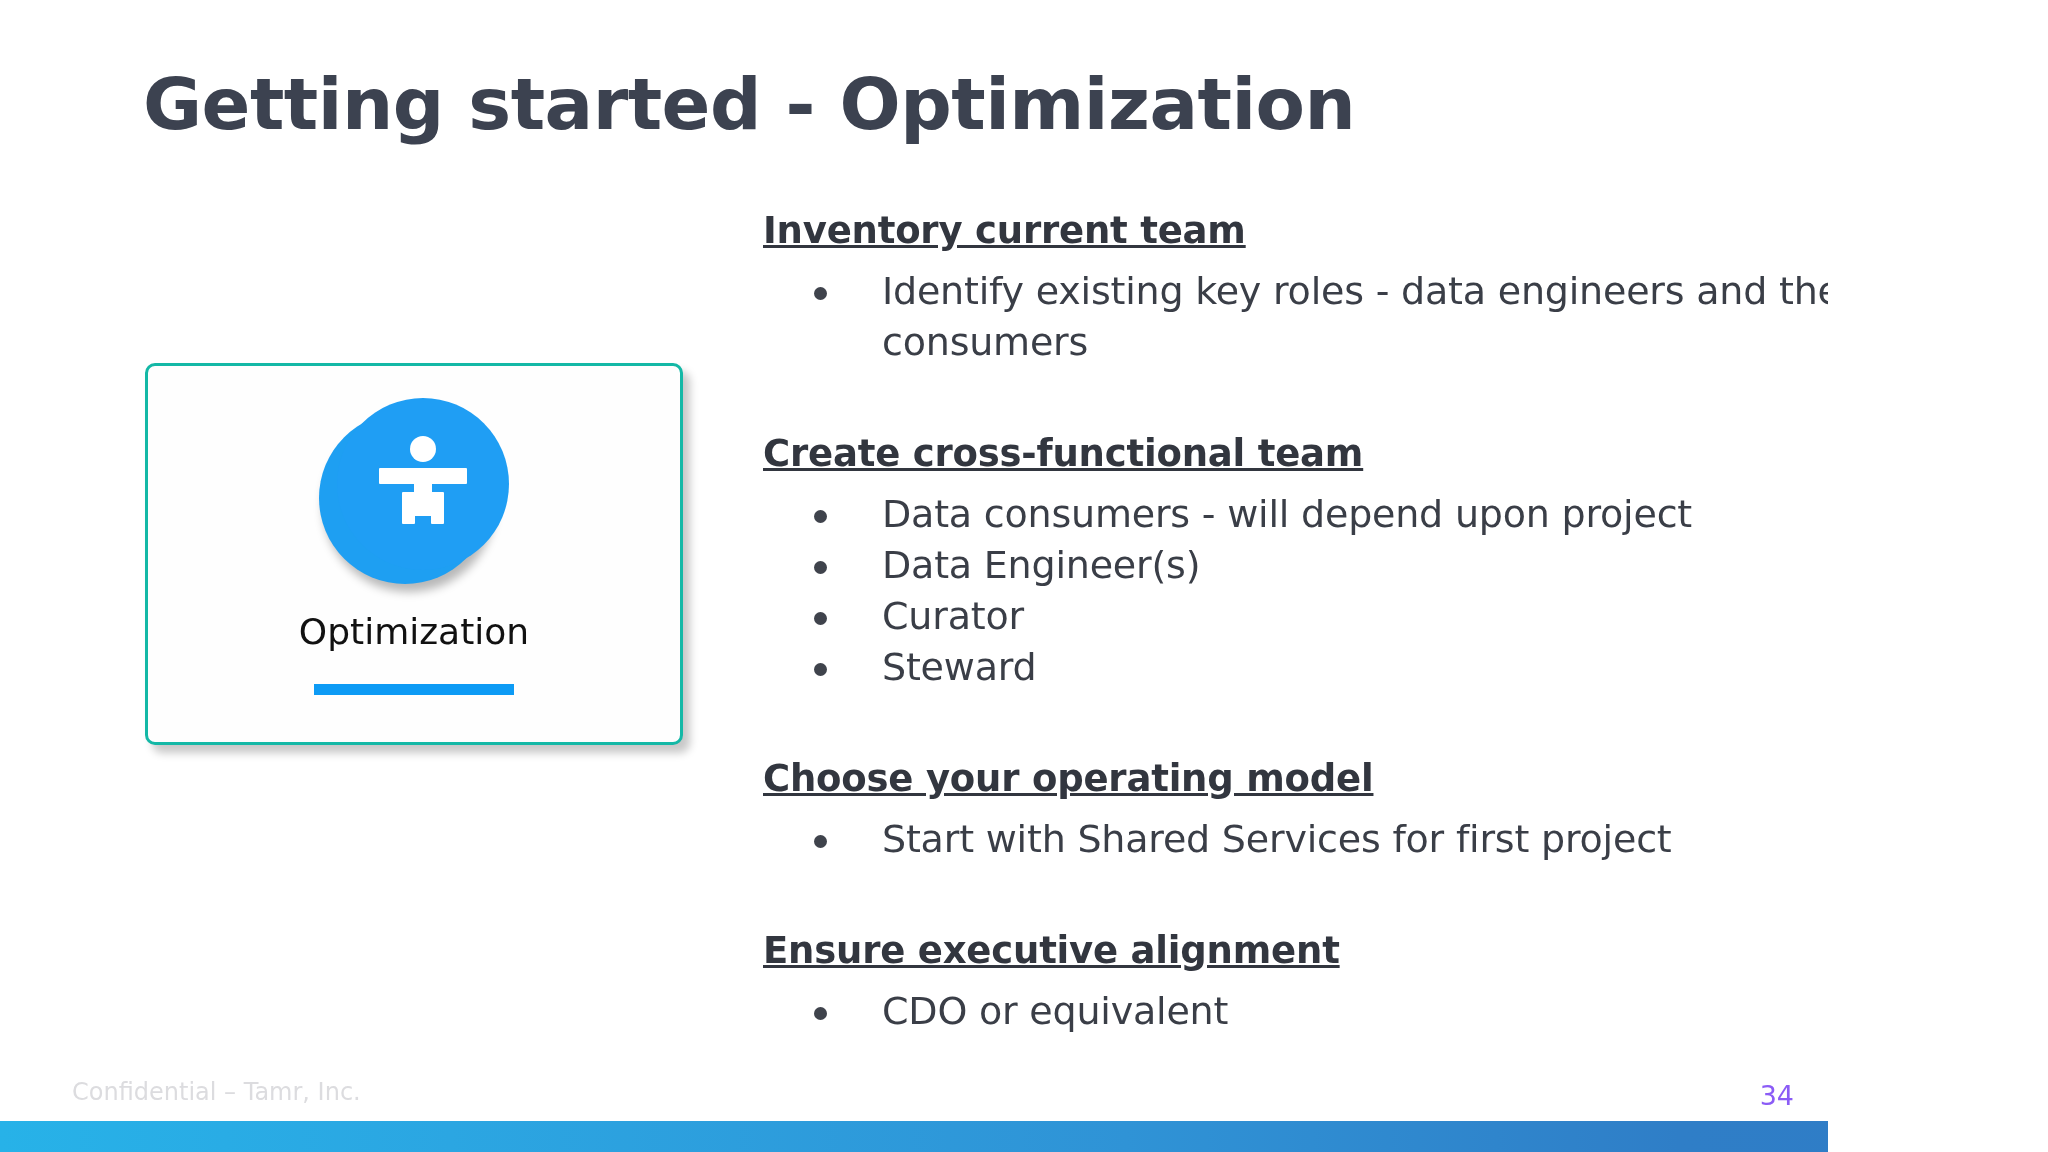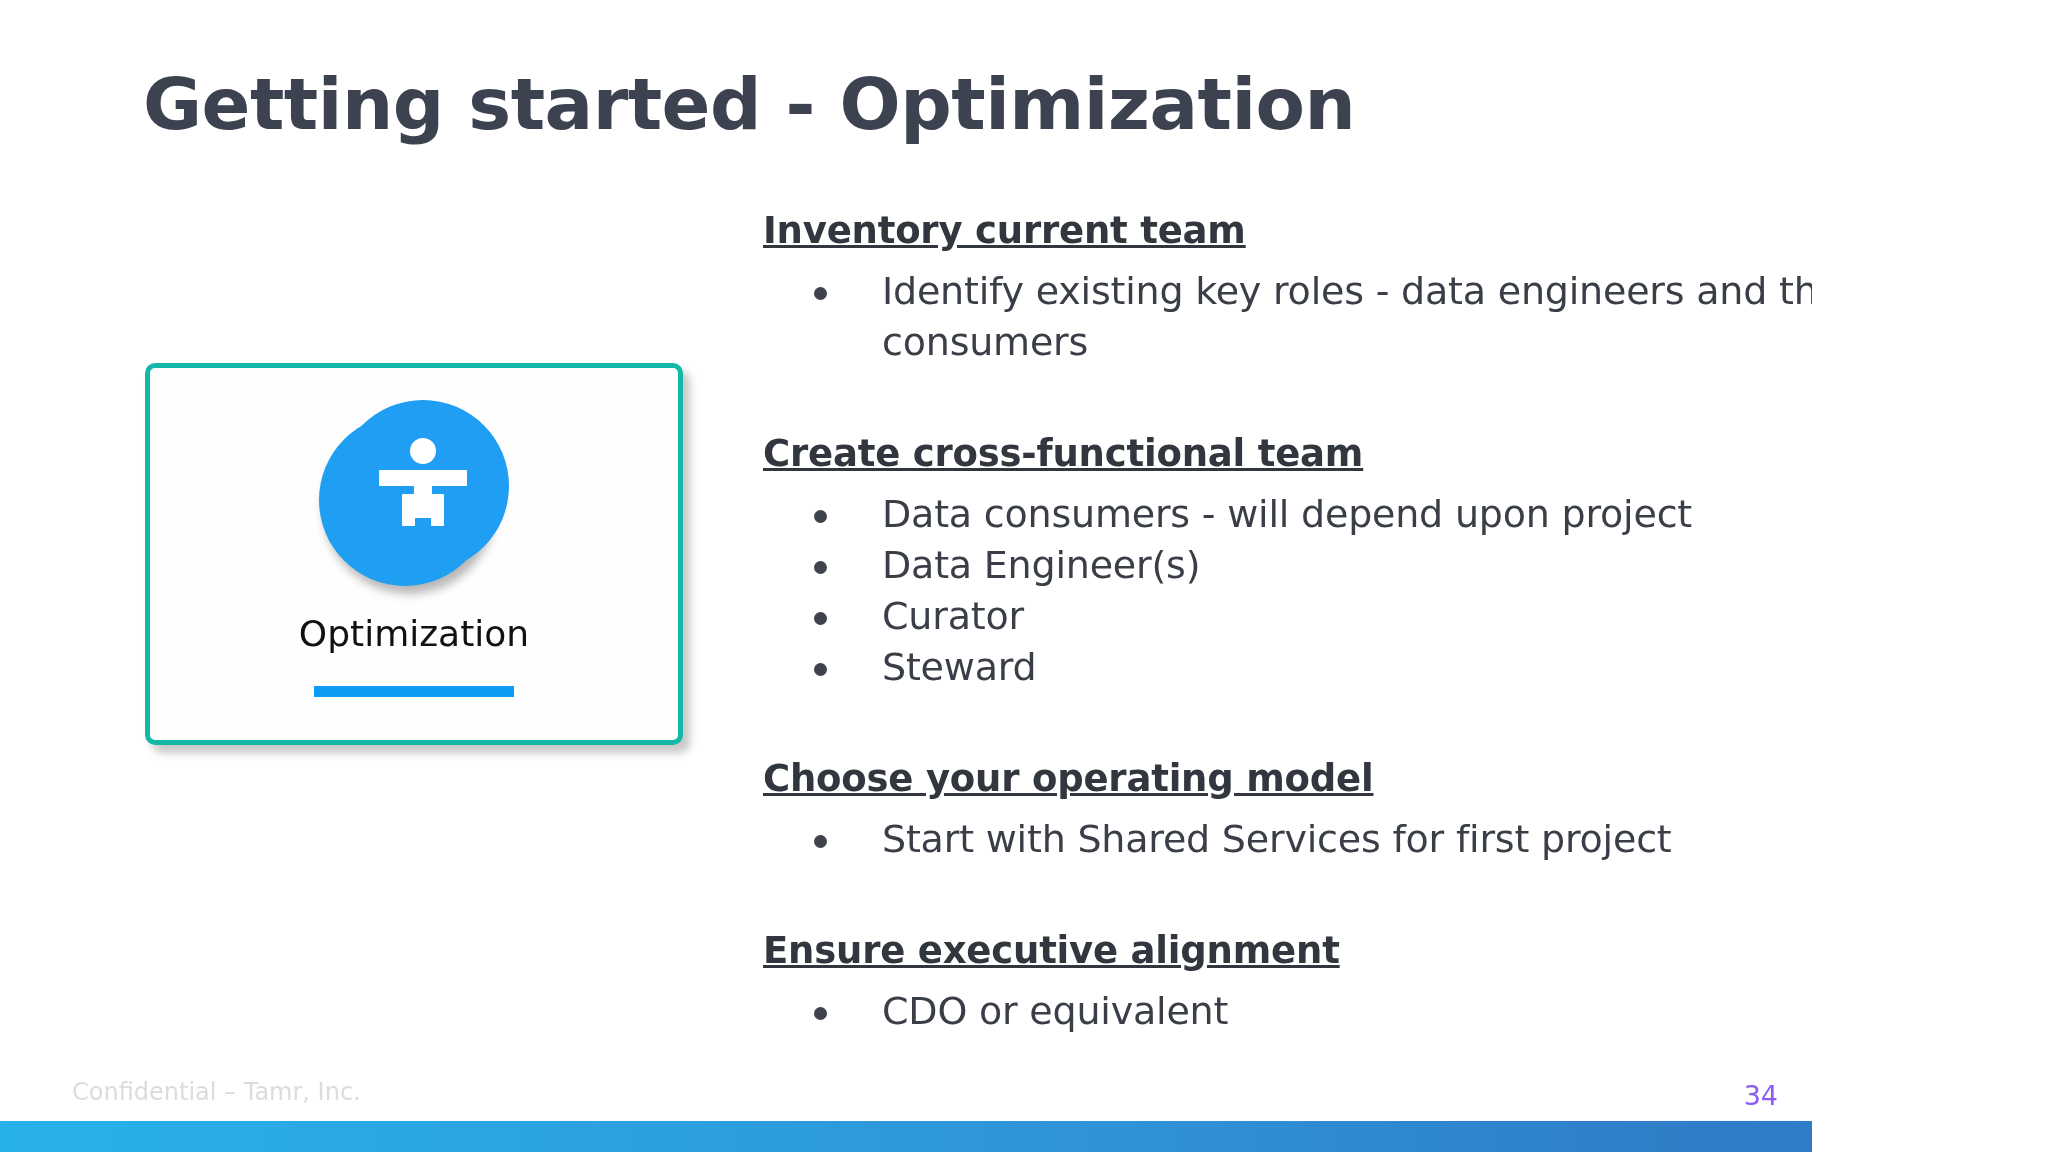--- a/index.html
+++ b/index.html
@@ -9,20 +9,21 @@
   }
   body {
     font-family: "Liberation Sans", sans-serif;
   }
   .slide {
     position: relative;
     width: 1812px;
     height: 1152px;
     background: #ffffff;
     overflow: hidden;
+    padding-left: 16px;
   }
 
   
   .slide-title {
     position: absolute;
     left: 143px;
     top: 62px;
     font-family: "DejaVu Sans", sans-serif;
     font-size: 72px;
     font-weight: 700;
@@ -32,21 +33,21 @@
   }
 
   
   .icon-card {
     position: absolute;
     left: 145px;
     top: 363px;
     width: 538px;
     height: 382px;
     background: #fefefe;
-    border: 5px solid #14b8a6;
+    border: 3px solid #14b8a6;
     border-radius: 10px;
     box-shadow: 7px 8px 9px rgba(0, 0, 0, 0.22);
     box-sizing: border-box;
   }
   .icon-stack {
     position: absolute;
     left: 50%;
     top: 32px;
     width: 190px;
     height: 190px;

